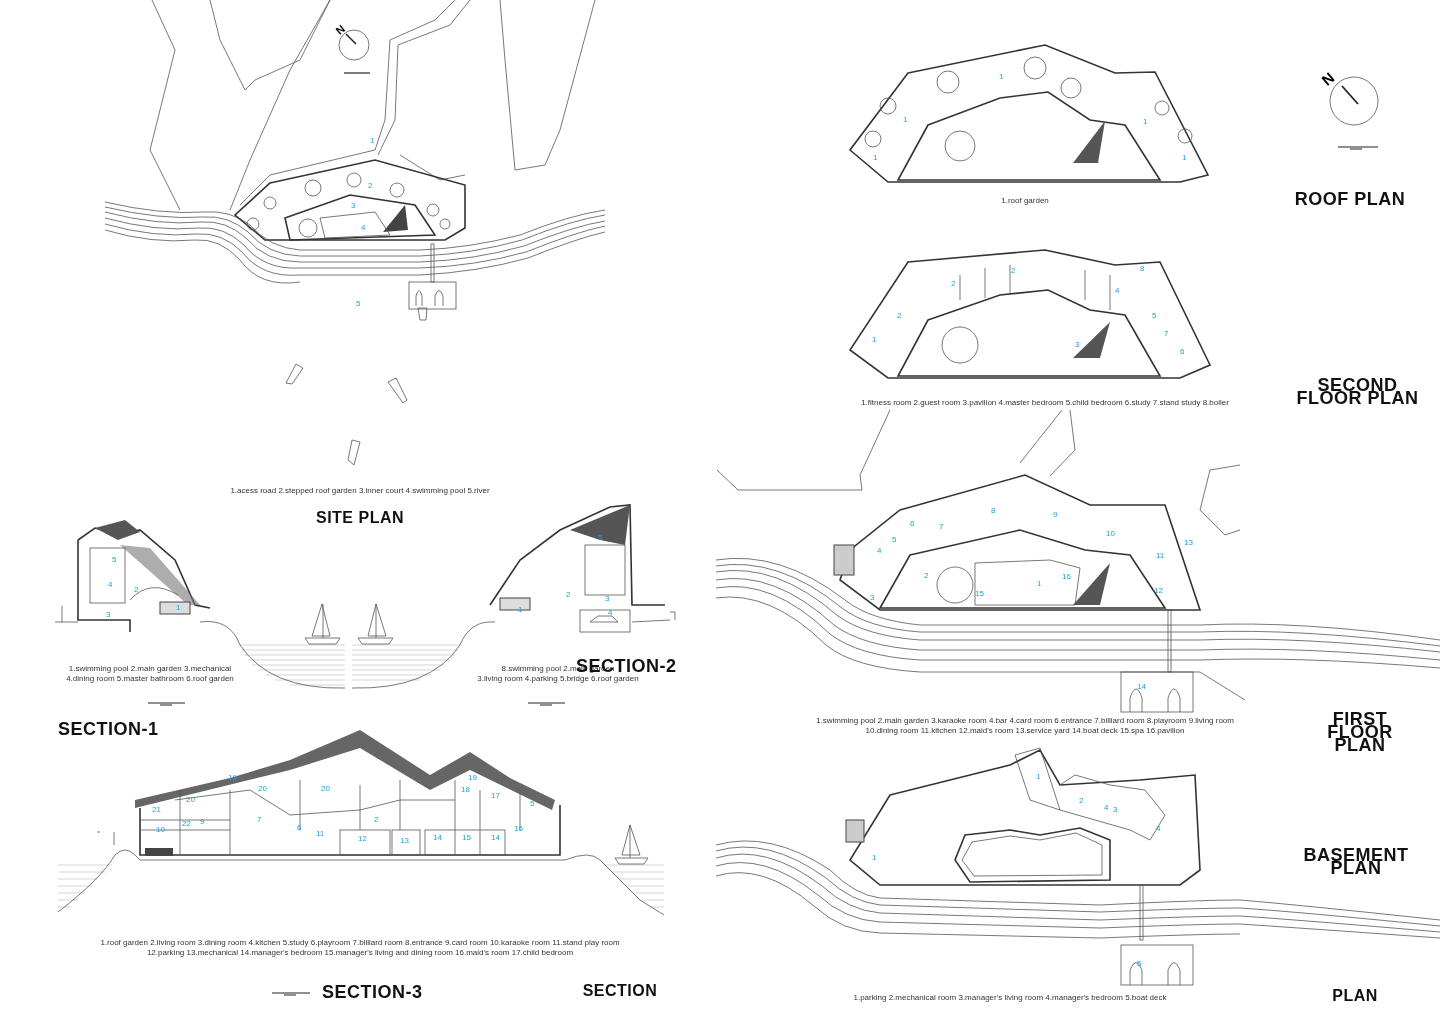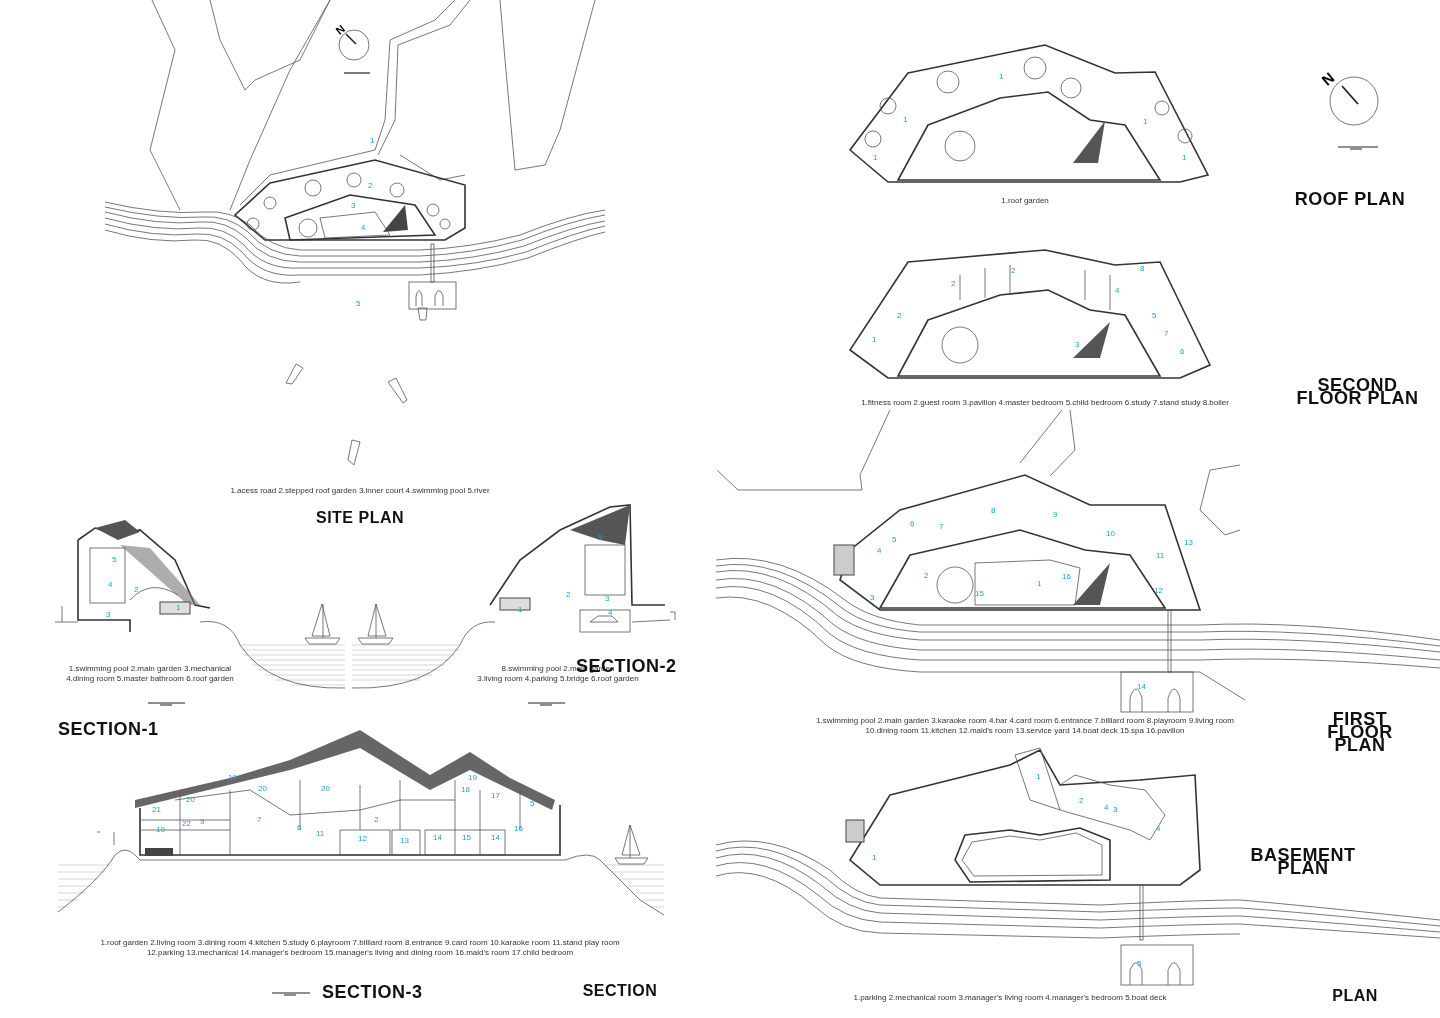--- a/index.html
+++ b/index.html
@@ -318,17 +318,17 @@
         <text x="872" y="860">1</text>
         <text x="1079" y="803">2</text>
         <text x="1113" y="812">3</text>
         <text x="1104" y="810">4</text>
         <text x="1156" y="831">4</text>
         <text x="1137" y="966">5</text>
       </g>
 </svg>
 </div>
 <div class="abs caption" style="left:810px;top:993px;width:400px;">1.parking 2.mechanical room 3.manager's living room 4.manager's bedroom 5.boat deck</div>
-<div class="abs title t-mid" style="left:1243px;top:849px;width:120px;">
+<div class="abs title t-mid" style="left:1296px;top:849px;width:120px;">
   <div>BASEMENT</div>
   <div>PLAN</div>
 </div>
 <div class="abs title t-big" style="left:1310px;top:987px;width:90px;">PLAN</div>
 
 </body></html>

